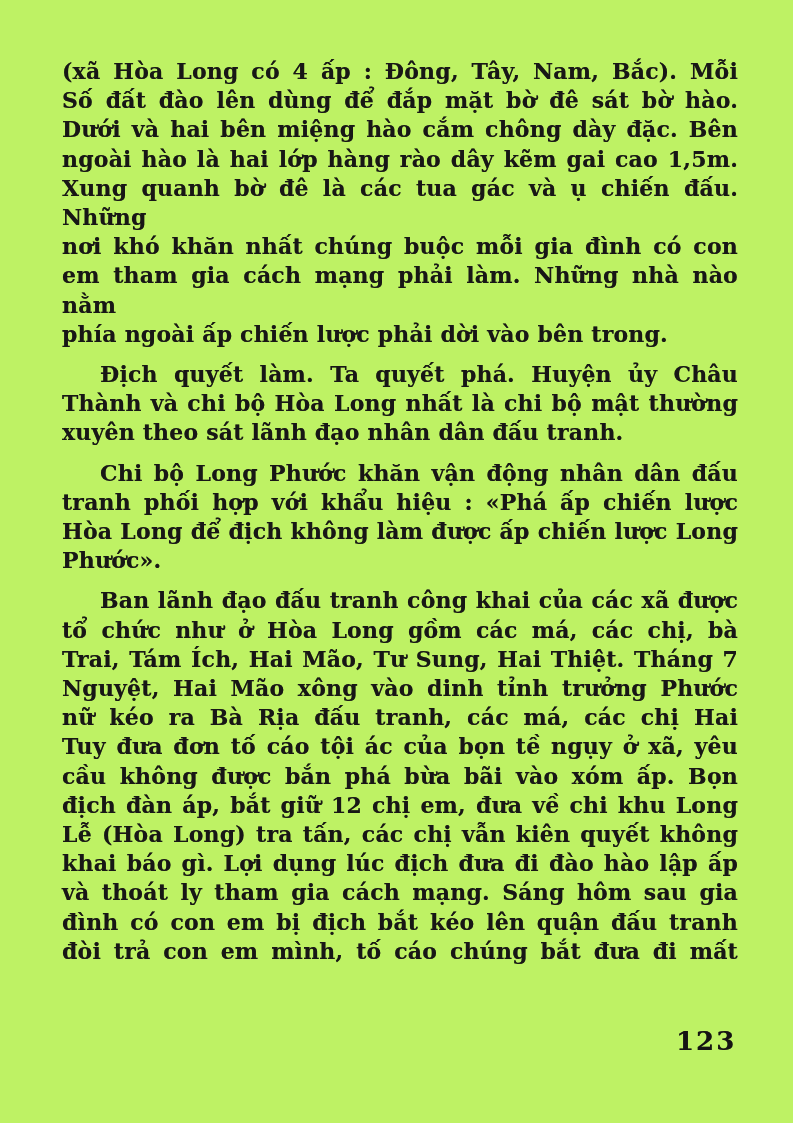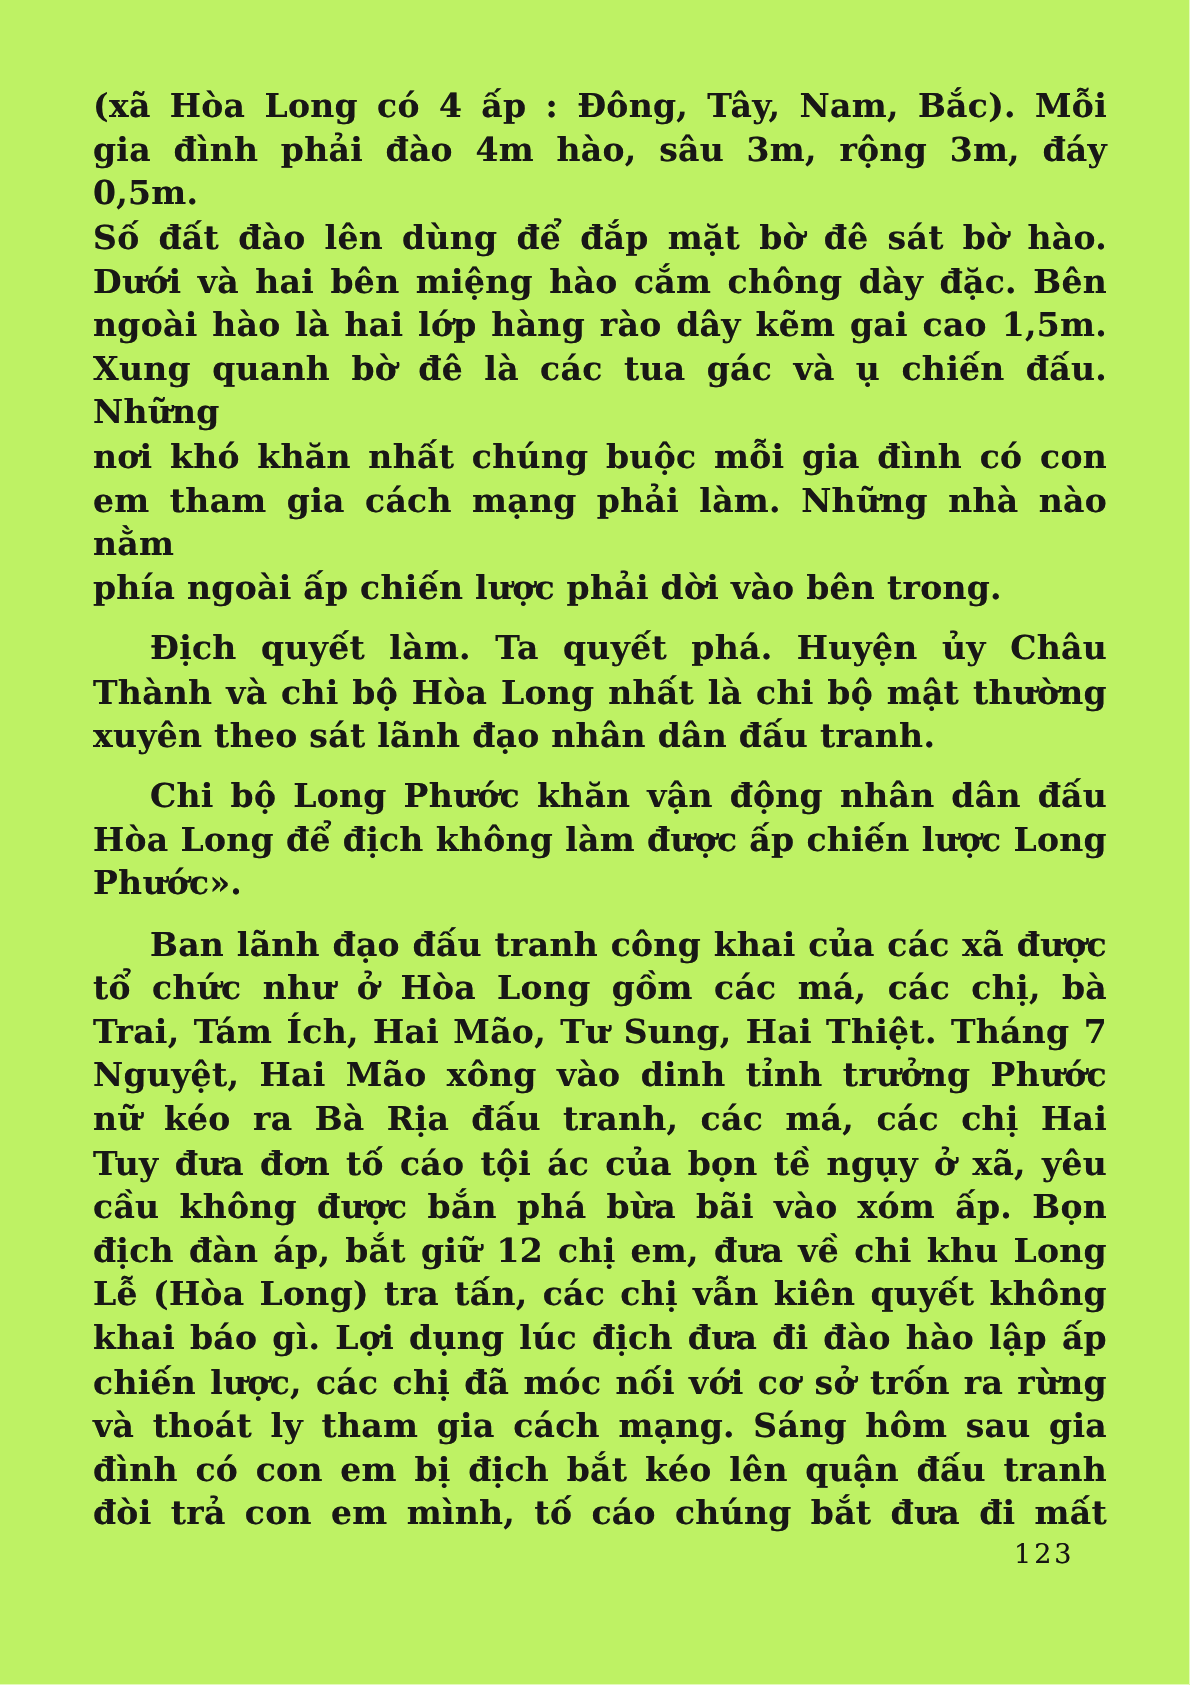--- a/index.html
+++ b/index.html
@@ -44,64 +44,63 @@
     
     text-shadow: 0 0 0.4px rgba(20, 18, 16, 0.55);
   }
   .line.last {
     text-align-last: left;
   }
   .page-number {
     position: absolute;
     left: 676px;
     top: 1026px;
-    font-size: 18px;
-    font-weight: 400;
+    font-size: 26px;
+    font-weight: 700;
     letter-spacing: 2px;
     color: #151413;
     text-shadow: 0 0 0.4px rgba(20, 18, 16, 0.55);
   }
 </style>
 </head>
 <body>
 
 <div class="page">
   <div class="text-block">
       <div class="paragraph">
         <div class="line">(xã Hòa Long có 4 ấp : Đông, Tây, Nam, Bắc). Mỗi</div>
-        <div class="line">gia đình phải đào 4m hào, sâu 3m, rộng 3m, đáy 0,5m.</div>
         <div class="line">Số đất đào lên dùng để đắp mặt bờ đê sát bờ hào.</div>
         <div class="line">Dưới và hai bên miệng hào cắm chông dày đặc. Bên</div>
         <div class="line">ngoài hào là hai lớp hàng rào dây kẽm gai cao 1,5m.</div>
         <div class="line">Xung quanh bờ đê là các tua gác và ụ chiến đấu. Những</div>
         <div class="line">nơi khó khăn nhất chúng buộc mỗi gia đình có con</div>
         <div class="line">em tham gia cách mạng phải làm. Những nhà nào nằm</div>
         <div class="line last">phía ngoài ấp chiến lược phải dời vào bên trong.</div>
       </div>
       <div class="paragraph indent">
         <div class="line">Địch quyết làm. Ta quyết phá. Huyện ủy Châu</div>
         <div class="line">Thành và chi bộ Hòa Long nhất là chi bộ mật thường</div>
         <div class="line last">xuyên theo sát lãnh đạo nhân dân đấu tranh.</div>
       </div>
       <div class="paragraph indent">
         <div class="line">Chi bộ Long Phước khăn vận động nhân dân đấu</div>
+        <div class="line">tranh phối hợp với khẩu hiệu : «Phá ấp chiến lược</div>
         <div class="line">Hòa Long để địch không làm được ấp chiến lược Long</div>
         <div class="line last">Phước».</div>
       </div>
       <div class="paragraph indent">
         <div class="line">Ban lãnh đạo đấu tranh công khai của các xã được</div>
         <div class="line">tổ chức như ở Hòa Long gồm các má, các chị, bà</div>
         <div class="line">Trai, Tám Ích, Hai Mão, Tư Sung, Hai Thiệt. Tháng 7</div>
         <div class="line">Nguyệt, Hai Mão xông vào dinh tỉnh trưởng Phước</div>
         <div class="line">nữ kéo ra Bà Rịa đấu tranh, các má, các chị Hai</div>
         <div class="line">Tuy đưa đơn tố cáo tội ác của bọn tề ngụy ở xã, yêu</div>
         <div class="line">cầu không được bắn phá bừa bãi vào xóm ấp. Bọn</div>
         <div class="line">địch đàn áp, bắt giữ 12 chị em, đưa về chi khu Long</div>
         <div class="line">Lễ (Hòa Long) tra tấn, các chị vẫn kiên quyết không</div>
         <div class="line">khai báo gì. Lợi dụng lúc địch đưa đi đào hào lập ấp</div>
-        <div class="line">chiến lược, các chị đã móc nối với cơ sở trốn ra rừng</div>
         <div class="line">và thoát ly tham gia cách mạng. Sáng hôm sau gia</div>
         <div class="line">đình có con em bị địch bắt kéo lên quận đấu tranh</div>
         <div class="line">đòi trả con em mình, tố cáo chúng bắt đưa đi mất</div>
       </div>
     </div>
   <div class="page-number">123</div>
 </div>
 
 </body></html>

